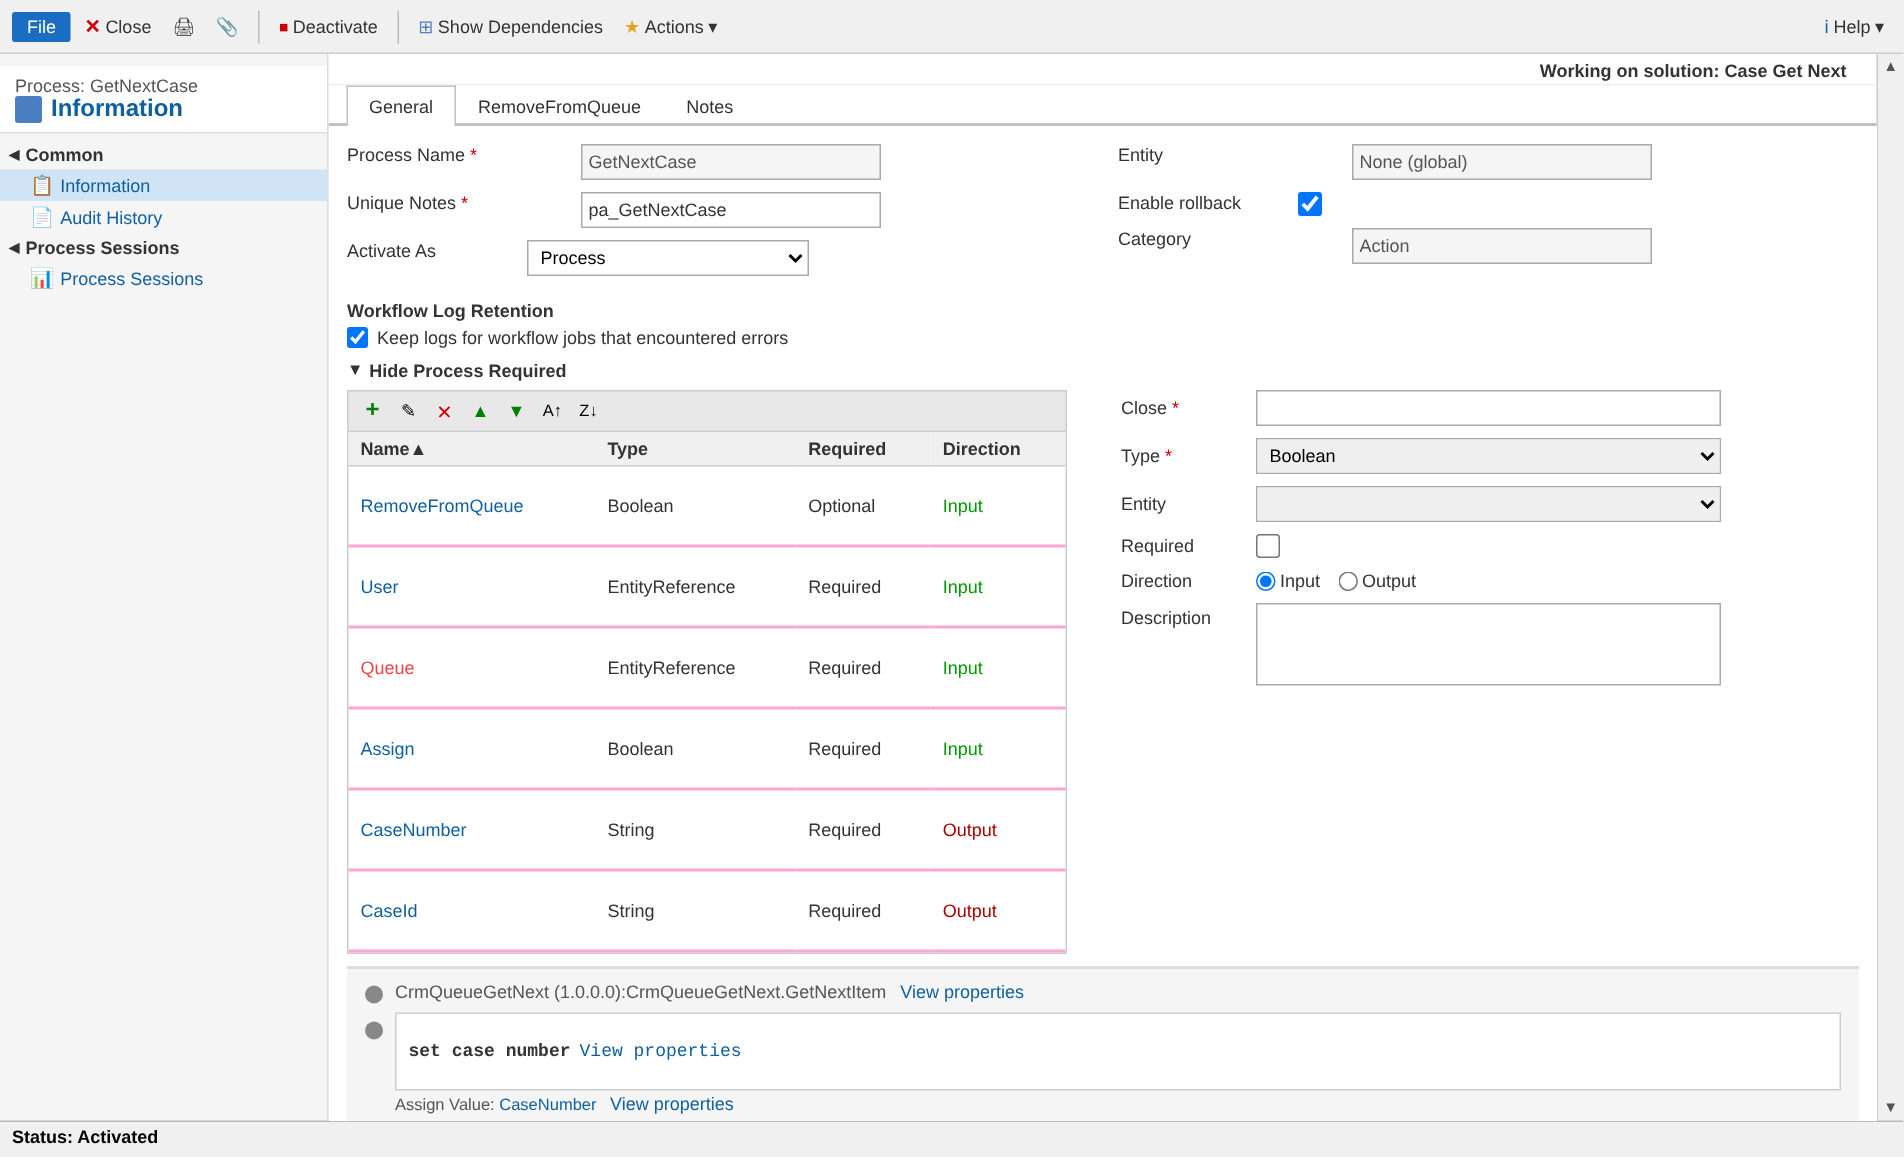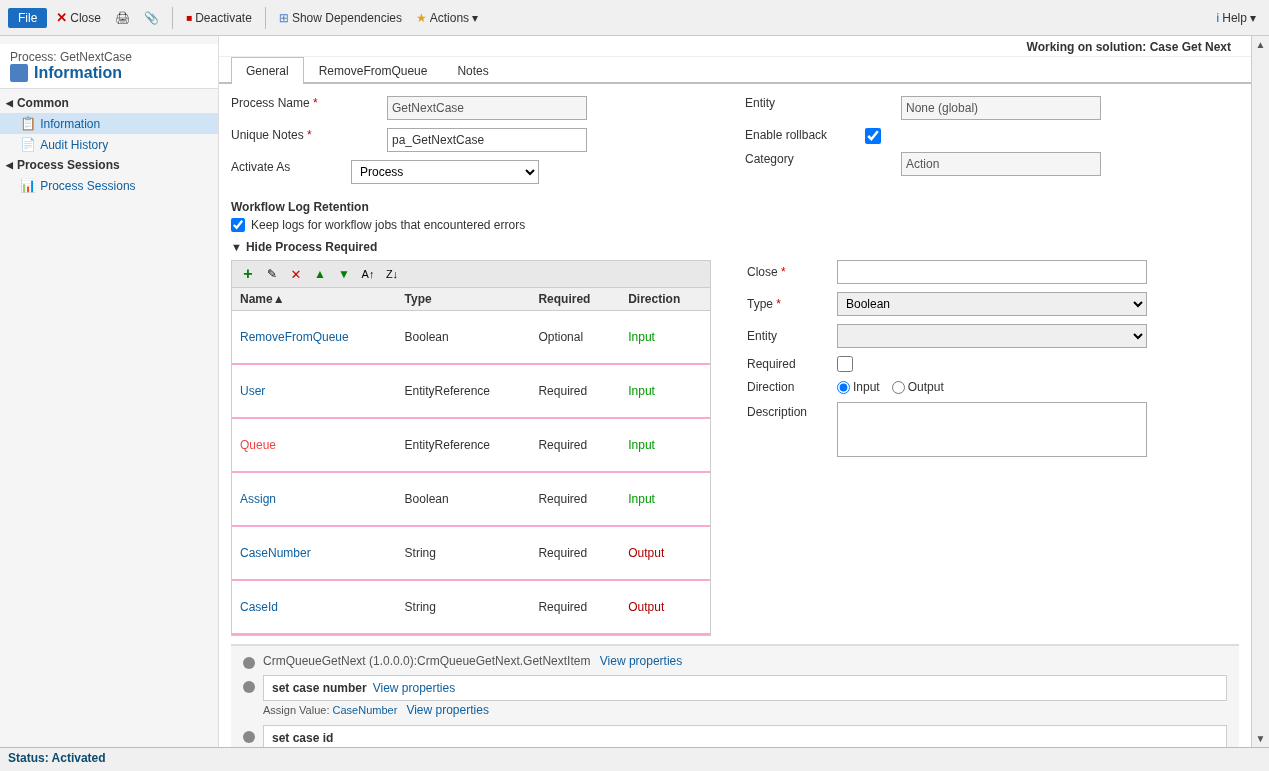--- a/index.html
+++ b/index.html
@@ -72,28 +72,28 @@
     .select-with-arrow select { flex: 1; border: none; outline: none; font-size: 12px; padding: 2px 4px; }
     .radio-group { display: flex; align-items: center; gap: 12px; }
     .radio-group label { display: flex; align-items: center; gap: 3px; font-size: 12px; cursor: pointer; }
     .description-area { flex: 1; height: 55px; border: 1px solid #aaa; font-size: 12px; padding: 4px; resize: none; width: 100%; }
 
     
     .steps-area { background: #f5f5f5; border-top: 2px solid #ddd; padding: 8px 12px; min-height: 120px; flex-shrink: 0; }
     .step-row { display: flex; align-items: flex-start; margin-bottom: 6px; }
     .step-bullet { width: 12px; height: 12px; background: #888; border-radius: 50%; flex-shrink: 0; margin-top: 3px; margin-right: 8px; }
     .step-content { flex: 1; }
-    .step-title { font-size: 12px; color: #1060a0; background: white; border: 1px solid #ccc; padding: 5px 8px; width: 100%; display: flex; align-items: flex-end; }
+    .step-title { font-size: 12px; color: #1060a0; background: white; border: 1px solid #ccc; padding: 18px 8px; width: 100%; display: flex; align-items: flex-end; font-family: Liberation Mono, monospace; }
     .step-title strong { color: #333; }
     .step-subtitle { font-size: 11px; color: #555; padding: 2px 0; }
     .step-subtitle a { color: #1060a0; text-decoration: none; }
     .view-props { color: #1060a0; text-decoration: none; margin-left: 6px; font-size: 12px; }
 
     
-    .status-bar { background: #f0f0f0; border-top: 1px solid #bbb; padding: 3px 8px; font-size: 12px; font-weight: bold; color: #0c4a6e; height: 24px; }
+    .status-bar { background: #f0f0f0; border-top: 1px solid #bbb; padding: 3px 8px; font-size: 12px; font-weight: bold; color: #000000; height: 24px; }
 
     
     .scroll-col { width: 18px; background: #f0f0f0; border-left: 1px solid #ccc; display: flex; flex-direction: column; align-items: center; }
     .scroll-up { cursor: pointer; padding: 3px; font-size: 10px; color: #555; }
     .scroll-down { cursor: pointer; padding: 3px; font-size: 10px; color: #555; margin-top: auto; }
   </style>
 </head>
 <body>
 
 <div class="toolbar">

